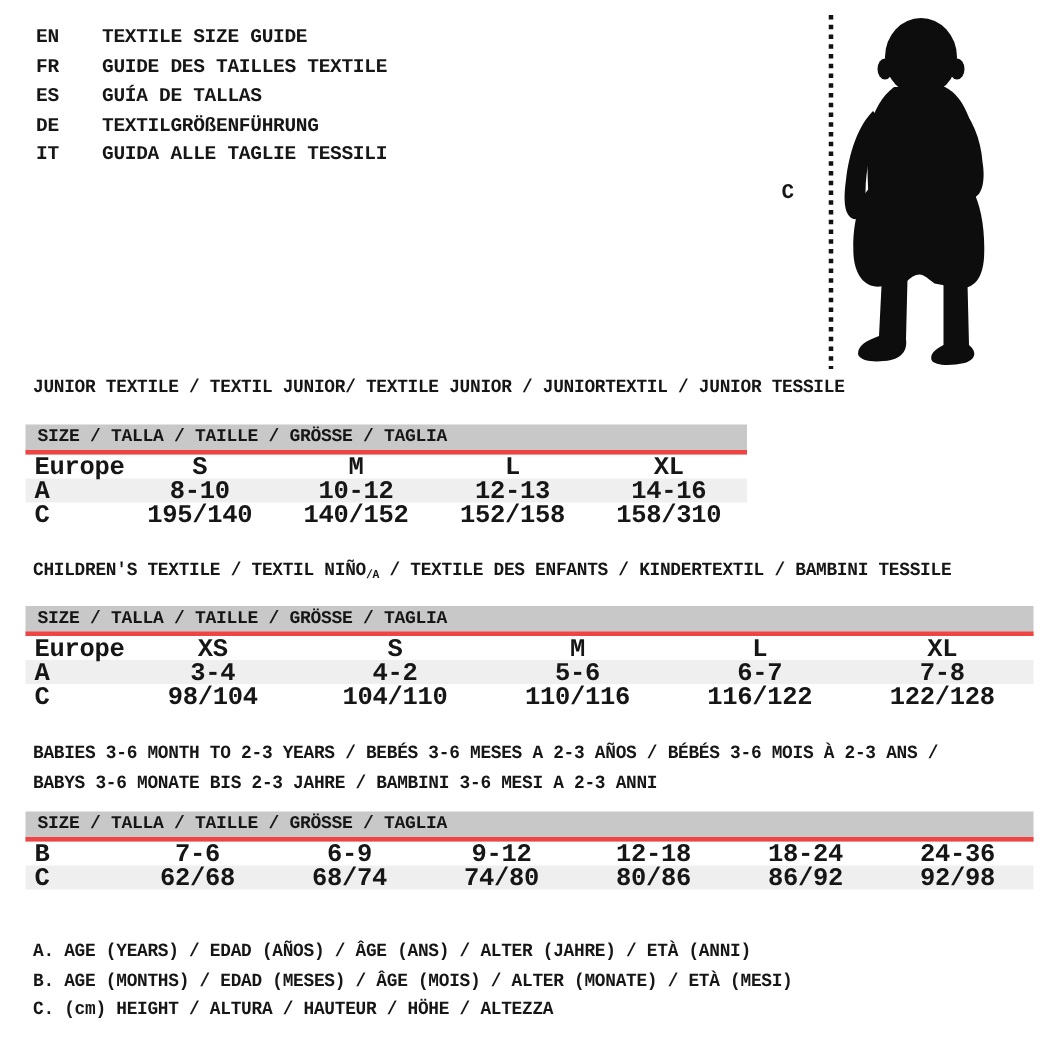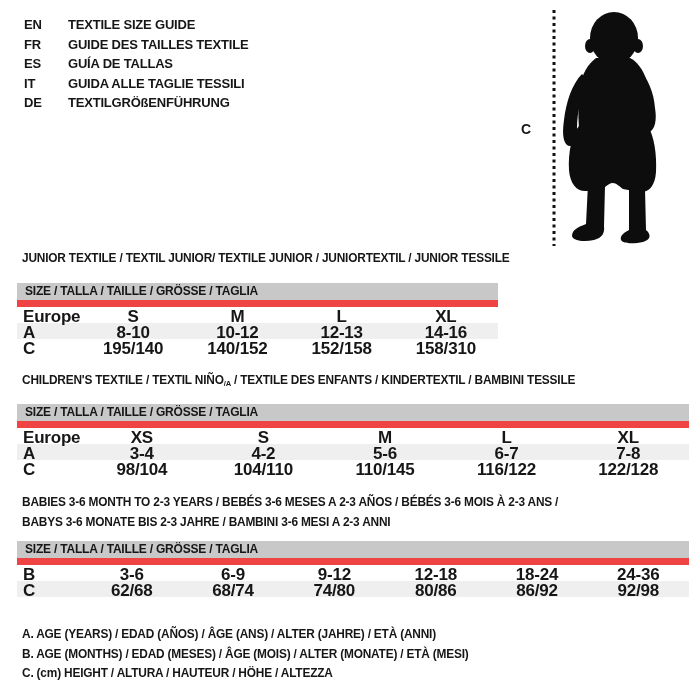--- a/index.html
+++ b/index.html
@@ -1,39 +1,39 @@
 <!DOCTYPE html>
 <html style="--band: #c8c8c8; --stripe: #efefef; --ink: #161616;"><head>
 <meta charset="utf-8">
 <style>
   html,body{margin:0;padding:0;background:#ffffff;}
   .sheet{
     position:relative;width:700px;height:700px;background:#fff;overflow:hidden;
-    font-family:Liberation Sans, sans-serif;color:var(--ink,#161616);
+    font-family:Liberation Mono, monospace;color:var(--ink,#161616);
     -webkit-font-smoothing:antialiased;
   }
   
   .langs{position:absolute;left:24px;top:15px;}
   .lang-row{display:flex;height:19.5px;line-height:19.5px;font-size:13px;font-weight:bold;letter-spacing:-0.2px;}
   .lang-code{width:44px;}
   
   .figure-svg{position:absolute;left:548px;top:8px;width:150px;height:238px;}
   .c-label{position:absolute;left:521px;top:121px;font-size:14px;font-weight:bold;}
   
   .sec-title{
     position:absolute;left:22px;font-size:12.5px;font-weight:bold;letter-spacing:-0.2px;
     white-space:nowrap;transform:scaleX(0.95);transform-origin:left top;line-height:16px;
   }
   .sec-title .sub{font-size:8px;vertical-align:-2px;}
   .sec-title.two-line{line-height:20px;}
   
   .sz-table{position:absolute;left:17px;}
   .t-band{
     height:17px;line-height:17px;background:var(--band,#c8c8c8);
-    border-bottom:7px solid #ef4444;padding-left:8px;
+    border-bottom:3px solid #ef4444;padding-left:8px;
     font-size:12px;font-weight:bold;letter-spacing:-0.2px;white-space:nowrap;
   }
   .t-row{display:flex;height:16px;line-height:19px;font-size:17px;font-weight:bold;letter-spacing:-0.2px;}
   .t-row.shaded{background:var(--stripe,#efefef);}
   .t-lbl{width:58px;padding-left:6px;text-align:left;}
   .t-val{flex:1 1 0;text-align:center;}
   
   .footnotes{position:absolute;left:22px;top:625px;transform:scaleX(0.95);transform-origin:left top;}
   .footnote{height:19.5px;line-height:19.5px;font-size:12.5px;font-weight:bold;letter-spacing:-0.2px;white-space:nowrap;}
 </style>
@@ -49,26 +49,26 @@
     </div>
     <div class="lang-row">
       <span class="lang-code">FR</span>
       <span class="lang-name">GUIDE DES TAILLES TEXTILE</span>
     </div>
     <div class="lang-row">
       <span class="lang-code">ES</span>
       <span class="lang-name">GUÍA DE TALLAS</span>
     </div>
     <div class="lang-row">
+      <span class="lang-code">DE</span>
+      <span class="lang-name">TEXTILGRÖßENFÜHRUNG</span>
+    </div>
+    <div class="lang-row">
       <span class="lang-code">IT</span>
       <span class="lang-name">GUIDA ALLE TAGLIE TESSILI</span>
-    </div>
-    <div class="lang-row">
-      <span class="lang-code">DE</span>
-      <span class="lang-name">TEXTILGRÖßENFÜHRUNG</span>
     </div>
   </div>
 
   <div class="c-label">C</div>
   <svg class="figure-svg" viewBox="0 0 150 238" aria-hidden="true">
     <line x1="6" y1="2" x2="6" y2="238" stroke="#111" stroke-width="3" stroke-dasharray="3 3.5"></line>
     <g fill="#0d0d0d">
       <ellipse cx="66" cy="30" rx="24" ry="26"></ellipse>
       <ellipse cx="42" cy="38" rx="5" ry="7"></ellipse>
       <ellipse cx="90" cy="38" rx="5" ry="7"></ellipse>
@@ -125,35 +125,35 @@
       <span class="t-val">3-4</span>
       <span class="t-val">4-2</span>
       <span class="t-val">5-6</span>
       <span class="t-val">6-7</span>
       <span class="t-val">7-8</span>
     </div>
     <div class="t-row">
       <span class="t-lbl">C</span>
       <span class="t-val">98/104</span>
       <span class="t-val">104/110</span>
-      <span class="t-val">110/145</span>
+      <span class="t-val">110/116</span>
       <span class="t-val">116/122</span>
       <span class="t-val">122/128</span>
     </div>
   </div>
 
   <div class="sec-title two-line" style="top:492px;">
     <div>BABIES 3-6 MONTH TO 2-3 YEARS / BEBÉS 3-6 MESES A 2-3 AÑOS / BÉBÉS 3-6 MOIS À 2-3 ANS /</div>
     <div>BABYS 3-6 MONATE BIS 2-3 JAHRE / BAMBINI 3-6 MESI A 2-3 ANNI</div>
   </div>
   <div class="sz-table" style="top:541px;width:672px;">
     <div class="t-band">SIZE / TALLA / TAILLE / GRÖSSE / TAGLIA</div>
     <div class="t-row">
       <span class="t-lbl">B</span>
-      <span class="t-val">3-6</span>
+      <span class="t-val">7-6</span>
       <span class="t-val">6-9</span>
       <span class="t-val">9-12</span>
       <span class="t-val">12-18</span>
       <span class="t-val">18-24</span>
       <span class="t-val">24-36</span>
     </div>
     <div class="t-row shaded">
       <span class="t-lbl">C</span>
       <span class="t-val">62/68</span>
       <span class="t-val">68/74</span>

